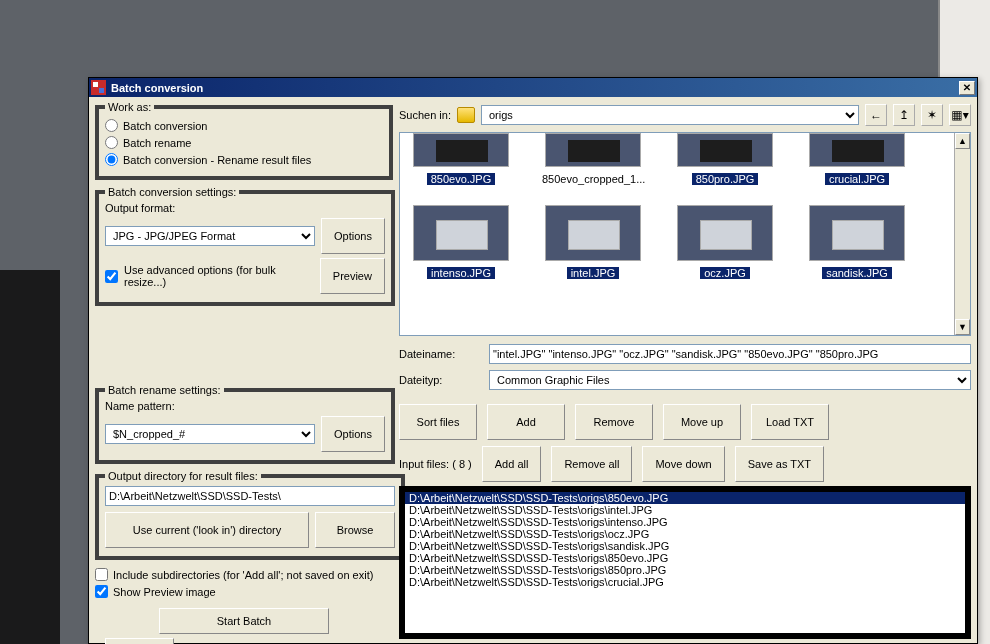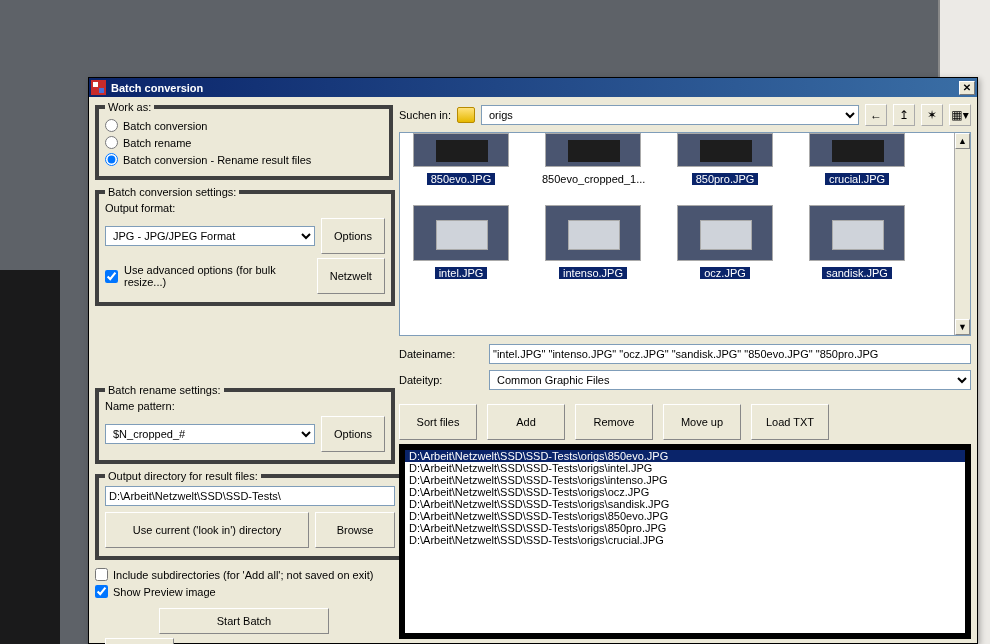--- a/index.html
+++ b/index.html
@@ -99,21 +99,21 @@
       <fieldset>
         <legend>Batch conversion settings:</legend>
         <div>Output format:</div>
         <div class="row">
           <select class="wide"><option>JPG - JPG/JPEG Format</option></select>
           <button class="btn">Options</button>
         </div>
         <div class="row">
           <input type="checkbox" checked="" style="">
           <label style="flex:1">Use advanced options (for bulk resize...)</label>
-          <button class="btn">Netzwelt</button>
+          <button class="btn">Preview</button>
         </div>
       </fieldset>
 
       <div class="gapblock"></div>
 
       <fieldset>
         <legend>Batch rename settings:</legend>
         <div>Name pattern:</div>
         <div class="row">
           <select class="wide"><option>$N_cropped_#</option></select>
@@ -168,24 +168,24 @@
                 <div class="box"></div>
               </div><span class="fn">850evo_cropped_1...</span></div>
             <div class="thumb"><div class="pic">
                 <div class="box"></div>
               </div><span class="fn sel">850pro.JPG</span></div>
             <div class="thumb"><div class="pic">
                 <div class="box"></div>
               </div><span class="fn sel">crucial.JPG</span></div>
             <div class="thumb"><div class="pic tall">
                 <div class="box"></div>
+              </div><span class="fn sel">intenso.JPG</span></div>
+            <div class="thumb"><div class="pic tall">
+                <div class="box"></div>
               </div><span class="fn sel">intel.JPG</span></div>
-            <div class="thumb"><div class="pic tall">
-                <div class="box"></div>
-              </div><span class="fn sel">intenso.JPG</span></div>
             <div class="thumb"><div class="pic tall">
                 <div class="box"></div>
               </div><span class="fn sel">ocz.JPG</span></div>
             <div class="thumb"><div class="pic tall">
                 <div class="box"></div>
               </div><span class="fn sel">sandisk.JPG</span></div>
           </div>
         <div class="scrollv">
           <div class="arrow">▲</div>
           <div class="arrow bot">▼</div>
@@ -198,20 +198,27 @@
         <span>Dateityp:</span>
         <select><option>Common Graphic Files</option></select>
       </div>
 
       <div class="btnrow">
         <button class="btn">Sort files</button>
         <button class="btn">Add</button>
         <button class="btn">Remove</button>
         <button class="btn">Move up</button>
         <button class="btn">Load TXT</button>
+      </div>
+      <div class="inputfiles-row">
+        <span>Input files: ( 8 )</span>
+        <button class="btn">Add all</button>
+        <button class="btn">Remove all</button>
+        <button class="btn">Move down</button>
+        <button class="btn">Save as TXT</button>
       </div>
 
       <div class="filelist" id="filelist">
           <div class="item sel">D:\Arbeit\Netzwelt\SSD\SSD-Tests\origs\850evo.JPG</div>
           <div class="item">D:\Arbeit\Netzwelt\SSD\SSD-Tests\origs\intel.JPG</div>
           <div class="item">D:\Arbeit\Netzwelt\SSD\SSD-Tests\origs\intenso.JPG</div>
           <div class="item">D:\Arbeit\Netzwelt\SSD\SSD-Tests\origs\ocz.JPG</div>
           <div class="item">D:\Arbeit\Netzwelt\SSD\SSD-Tests\origs\sandisk.JPG</div>
           <div class="item">D:\Arbeit\Netzwelt\SSD\SSD-Tests\origs\850evo.JPG</div>
           <div class="item">D:\Arbeit\Netzwelt\SSD\SSD-Tests\origs\850pro.JPG</div>

